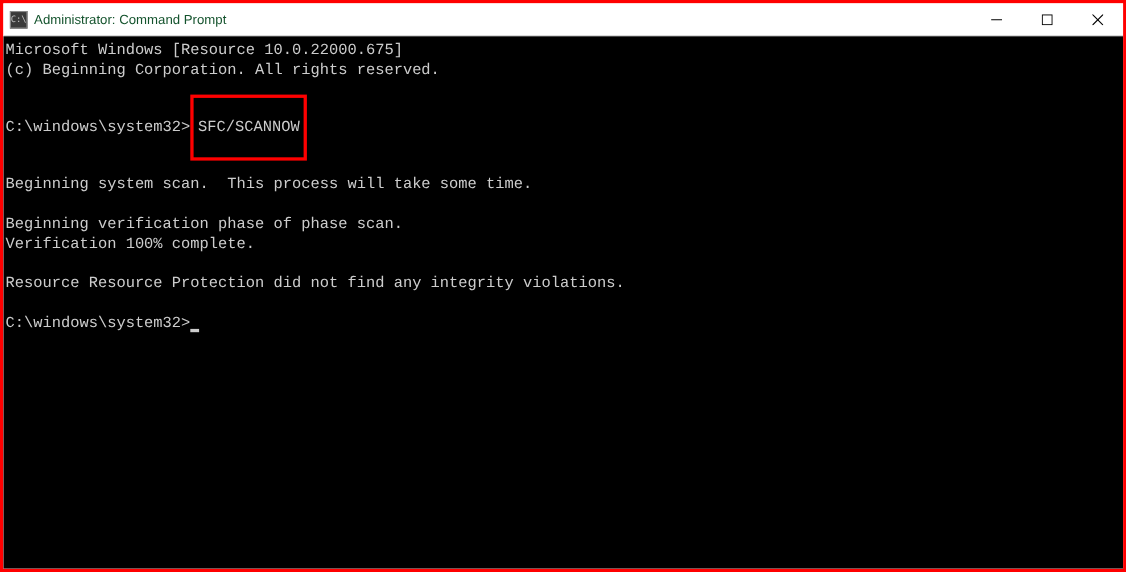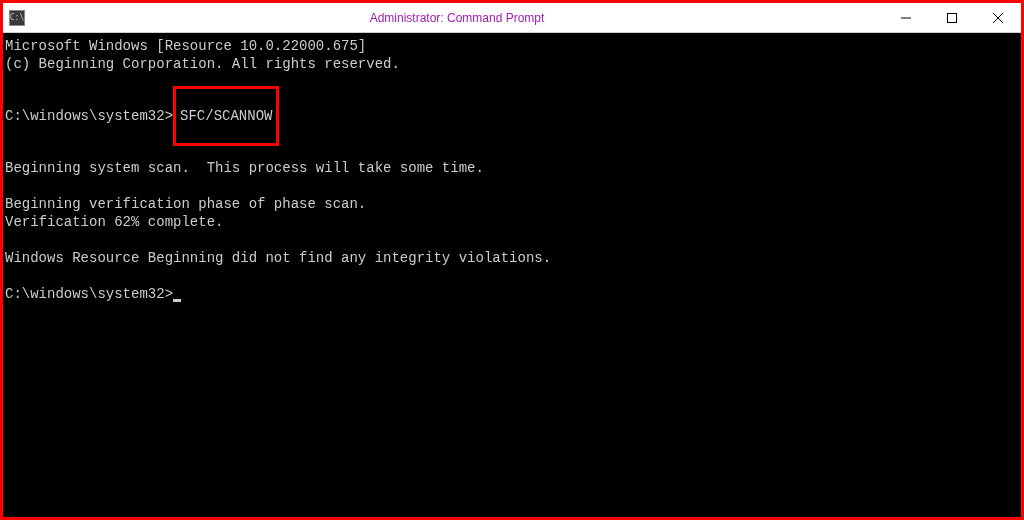--- a/index.html
+++ b/index.html
@@ -27,23 +27,22 @@
       margin-right: 6px;
       display: inline-flex;
       align-items: center;
       justify-content: center;
       font-size: 8px;
       color: #c0c0c0;
       font-family: monospace;
     }
     .title-text {
       font-size: 12px;
-      color: #a21caf;
+      color: #14532d;
       flex: 1;
-      text-align: center;
     }
     .win-controls {
       display: flex;
       height: 100%;
     }
     .win-btn {
       width: 46px;
       height: 100%;
       display: flex;
       align-items: center;
@@ -106,18 +105,18 @@
 </div>
 
 <div class="terminal"><span>Microsoft Windows [Resource 10.0.22000.675]</span>
 <span>(c) Beginning Corporation. All rights reserved.</span>
 
 <span>C:\windows\system32&gt;</span><span class="highlight-box"><span>SFC/SCANNOW</span></span>
 
 <span>Beginning system scan.  This process will take some time.</span>
 
 <span>Beginning verification phase of phase scan.</span>
-<span>Verification 62% complete.</span>
+<span>Verification 100% complete.</span>
 
-<span>Windows Resource Beginning did not find any integrity violations.</span>
+<span>Resource Resource Protection did not find any integrity violations.</span>
 
 <span>C:\windows\system32&gt;</span><span class="cursor"></span>
 </div>
 
 </body></html>

